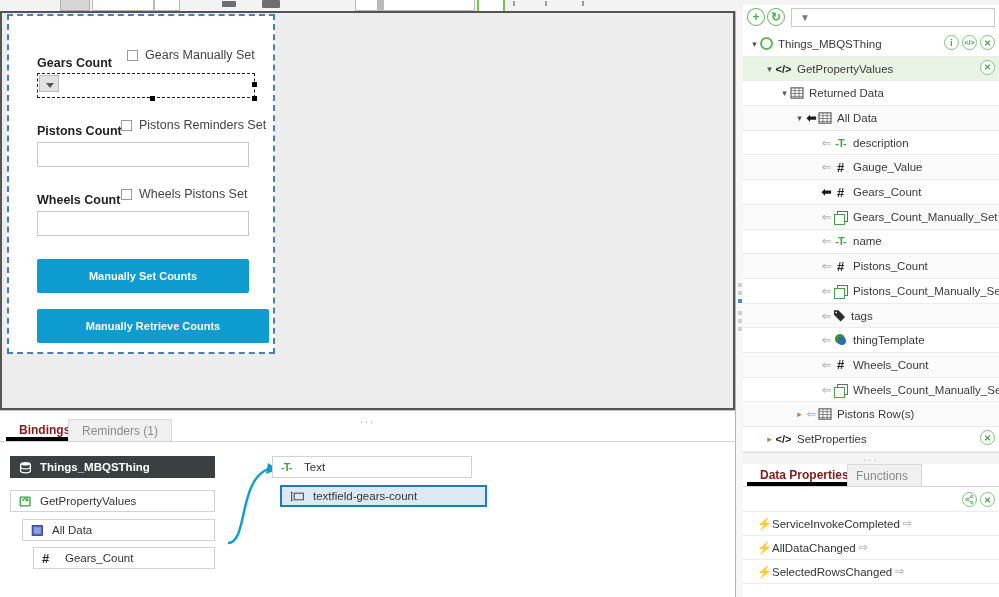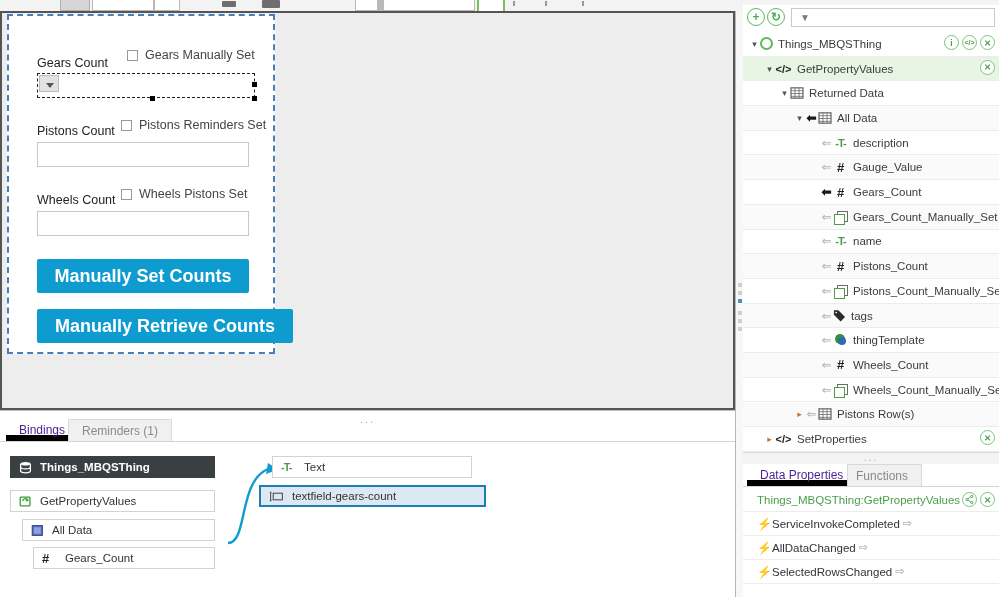--- a/index.html
+++ b/index.html
@@ -15,40 +15,40 @@
   .tb-box{position:absolute;top:-3px;background:#fff;border:1px solid #b9b9b9;height:12px;}
   .tb-gray{position:absolute;top:-3px;background:#d6d6d6;border:1px solid #b0b0b0;height:12px;}
   .tb-dark{position:absolute;top:1px;background:#6e6e6e;height:6px;border-radius:1px;}
   .tb-green{position:absolute;top:-3px;background:#fff;border:2px solid #78c255;height:12px;}
   .tb-tick{position:absolute;top:1px;background:#9a9a9a;height:5px;width:2px;}
 
   
   .canvas-wrap{position:absolute;left:0;top:11px;width:735px;height:399px;background:#ededed;border:2px solid #555;box-sizing:border-box;}
   .widget-container{position:absolute;left:5px;top:1px;width:268px;height:340px;
       background:#ffffff;border:2px dashed #4a7ebb;box-sizing:border-box;}
-  .fld-label{position:absolute;font-weight:normal;color:#232323;font-size:12.5px;}
+  .fld-label{position:absolute;font-weight:bold;color:#232323;font-size:12.5px;}
   .cb-wrap{position:absolute;display:flex;align-items:center;gap:7px;}
   .cb-box{width:11px;height:11px;border:1px solid #9a9a9a;background:#fff;box-sizing:border-box;}
   .cb-text{color:#444;font-size:12.5px;}
 
   .tf{position:absolute;background:#fff;border:1px solid #c7c7c7;box-sizing:border-box;}
   .tf.selected{border:1px dashed #222;}
   .tf .dd{position:absolute;left:1px;top:1px;width:20px;height:17px;background:#e2e2e2;border:1px solid #bdbdbd;box-sizing:border-box;}
   .tf .dd:after{content:"";position:absolute;left:6px;top:7px;border-left:4px solid transparent;border-right:4px solid transparent;border-top:5px solid #555;}
   .handle{position:absolute;width:5px;height:5px;background:#000;}
 
-  .btn-primary{position:absolute;background:#0e9cd0;color:#fff;font-weight:bold;font-size:18px;
+  .btn-primary{position:absolute;background:#0e9cd0;color:#fff;font-weight:bold;font-size:11px;
       display:flex;align-items:center;justify-content:center;border:none;border-radius:2px;cursor:pointer;}
 
   
   .bind-panel{position:absolute;left:0;top:410px;width:735px;height:187px;background:#fff;border-top:1px solid #c4c4c4;}
   .grip{position:absolute;left:360px;top:2px;color:#b0b0b0;font-size:11px;letter-spacing:2px;}
   .tabs{position:absolute;left:0;top:8px;width:100%;height:22px;border-bottom:1px solid #d4d4d4;}
   .tab{position:absolute;top:0;height:22px;line-height:22px;padding:0 13px;font-size:12px;box-sizing:border-box;cursor:pointer;}
-  .tab.active{color:#4c1d95;font-weight:normal;background:#fff;border-bottom:6px solid #000000;}
+  .tab.active{color:#7f1d1d;font-weight:bold;background:#fff;border-bottom:4px solid #000000;}
   .tab.inactive{color:#8a8a8a;background:#f0f0f0;border:1px solid #d9d9d9;border-bottom:none;}
 
   .bnode{position:absolute;height:22px;background:#fff;border:1px solid #d2d2d2;box-sizing:border-box;
       display:flex;align-items:center;font-size:11.5px;color:#333;}
   .bnode.header{background:#3a3f41;border-color:#3a3f41;color:#fff;font-weight:bold;}
   .bnode.sel{border:2px solid #1a7fb5;background:#dce9f2;}
   .bnode .ic{margin-left:8px;margin-right:8px;display:flex;align-items:center;}
 
   
   .vsplit{position:absolute;left:735px;top:11px;width:8px;height:586px;background:#f7f7f7;border-left:1px solid #b6b6b6;}
@@ -153,21 +153,21 @@
       <div class="tf" style="left:28px;top:126px;width:212px;height:25px;"></div>
 
       <div class="fld-label" style="left:28px;top:177px;">Wheels Count</div>
       <div class="cb-wrap" style="left:112px;top:171px;">
         <span class="cb-box"></span>
         <span class="cb-text">Wheels Pistons Set</span>
       </div>
       <div class="tf" style="left:28px;top:195px;width:212px;height:25px;"></div>
 
       <div class="btn-primary" style="left:28px;top:243px;width:212px;height:34px;">Manually Set Counts</div>
-      <div class="btn-primary" style="left:28px;top:293px;width:256px;height:34px;">Manually Retrieve Counts</div>
+      <div class="btn-primary" style="left:28px;top:293px;width:232px;height:34px;">Manually Retrieve Counts</div>
     </div>
 
     <div style="position:absolute;left:360px;bottom:-10px;color:#b5b5b5;font-size:10px;letter-spacing:2px;">...</div>
   </div>
 
   <div class="bind-panel">
     <div class="grip">...</div>
 
     <div class="tabs">
       <div class="tab active" style="left:6px;">Bindings</div>
@@ -213,21 +213,21 @@
 
     <svg style="position:absolute;left:0;top:0;width:500px;height:187px;pointer-events:none;">
       <path d="M228,132 C248,132 238,70 268,58" fill="none" stroke="#0e9cd0" stroke-width="2.4"></path>
       <polygon points="268,52 278,58.5 266,63" fill="#0e9cd0"></polygon>
     </svg>
 
     <div class="bnode" style="left:272px;top:45px;width:200px;">
       <span class="ic g-text">-T-</span>
       <span>Text</span>
     </div>
-    <div class="bnode sel" style="left:259px;top:74px;width:227px;">
+    <div class="bnode sel" style="left:280px;top:74px;width:207px;">
       <span class="ic">
         <svg width="15" height="11" viewBox="0 0 18 12">
             <path d="M2 1v10M1 1h2M1 11h2" stroke="#333" stroke-width="1.1" fill="none"></path>
             <rect x="5" y="2" width="11" height="8" fill="none" stroke="#333" stroke-width="1.1"></rect>
           </svg>
       </span>
       <span>textfield-gears-count</span>
     </div>
   </div>
 
@@ -399,21 +399,20 @@
           </span>
         </div>
       </div>
 
     <div class="rp-divider" style="top:452px;">...</div>
     <div class="dp-tabs" style="top:464px;">
       <div class="tab active" style="left:4px;">Data Properties</div>
       <div class="tab inactive" style="left:104px;padding-left:8px;">Functions</div>
     </div>
     <div class="dprow" style="top:488px;">
-      <span class="dp-title">Things_MBQSThing:GetPropertyValues</span>
       <span class="acts" style="position:absolute;right:4px;top:4px;display:flex;gap:3px;">
         <span class="sm-circle">
           <svg width="9" height="9" viewBox="0 0 12 12">
               <circle cx="9" cy="2" r="1.5" fill="none" stroke="#4a9e4a" stroke-width="1.2"></circle>
               <circle cx="9" cy="10" r="1.5" fill="none" stroke="#4a9e4a" stroke-width="1.2"></circle>
               <circle cx="2.5" cy="6" r="1.5" fill="none" stroke="#4a9e4a" stroke-width="1.2"></circle>
               <path d="M4 5L7.6 2.8M4 7L7.6 9.2" stroke="#4a9e4a" stroke-width="1.1" fill="none"></path>
             </svg>
         </span>
         <span class="sm-circle">✕</span>

